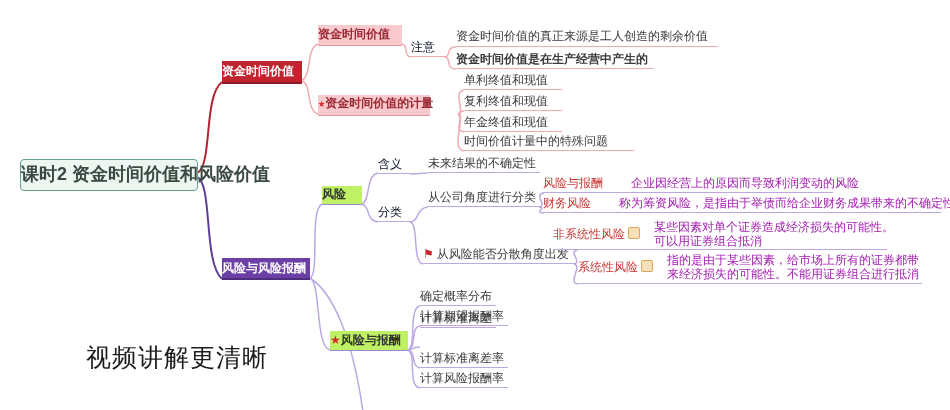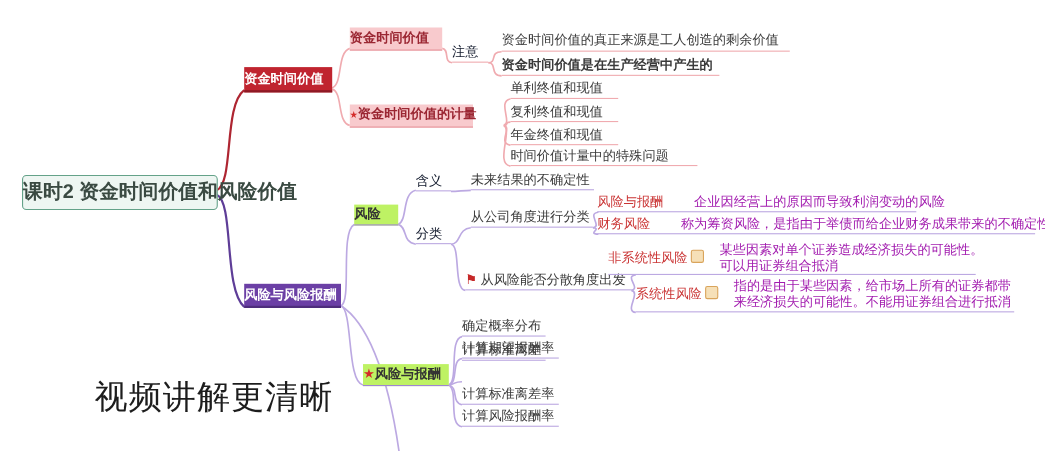--- a/index.html
+++ b/index.html
@@ -31,21 +31,21 @@
   .hint{color:#0f172a;}
   .term{color:#CA3434;}
   .desc{color:#a21caf;}
   .star{color:#D42A2A;}
   .flag{color:#C62828;margin-right:3px;}
   .sticker{display:inline-block;width:10px;height:10px;background:#F6E0B8;border:1px solid #D9A45B;
         border-radius:2px;margin-left:3px;vertical-align:-1px;}
   .tworow{display:flex;align-items:center;}
   .tworow .lines2{line-height:14px;}
   .caption{position:absolute;left:86px;top:341px;font-family:"Liberation Serif","DejaVu Serif",serif;
-        font-size:30px;color:#1d1d1d;letter-spacing:1px;}
+        font-size:25px;color:#1d1d1d;letter-spacing:1px;}
 </style>
 </head>
 <body>
 
 <div id="canvas">
 
   <svg class="lines" viewBox="0 0 950 410">
     <path class="l-dred" d="M197,173 C213,166 203,96 222,82"></path>
     <path class="l-pink" d="M302,80 C312,76 306,48 318,44"></path>
     <path class="l-pink" d="M302,81 C312,84 306,111 318,114"></path>

